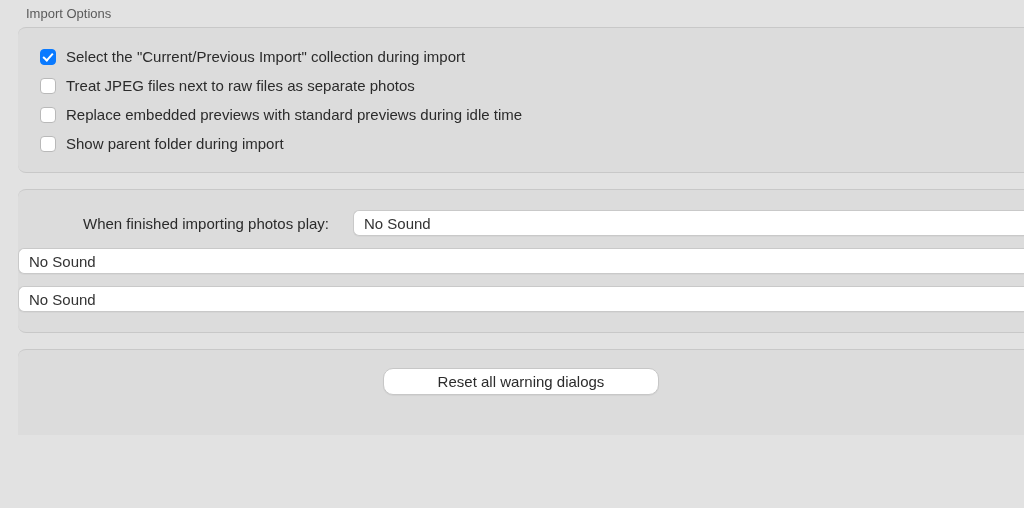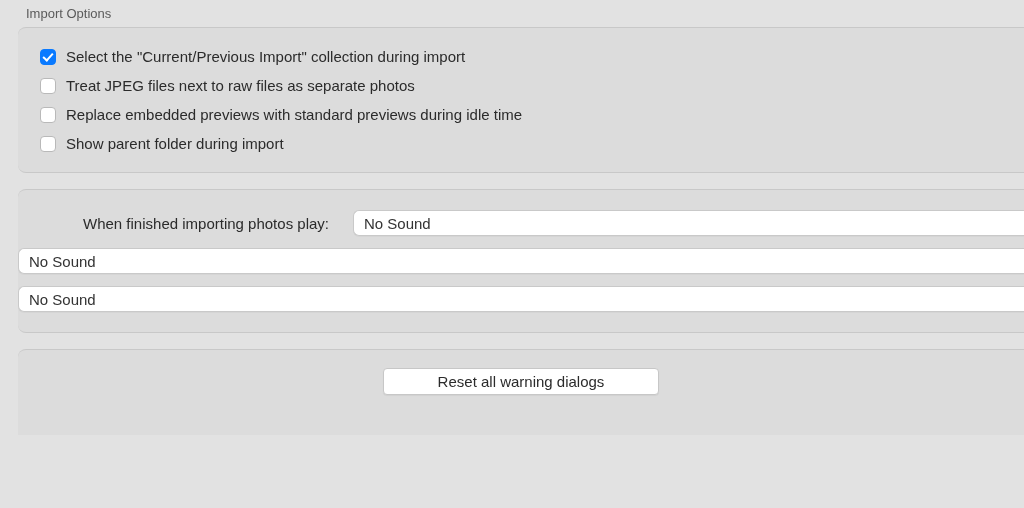--- a/index.html
+++ b/index.html
@@ -103,21 +103,21 @@
     border-top: 1px solid #c8c8c8;
     padding: 18px 0 40px 0;
     margin-left: 18px;
     border-top-left-radius: 8px;
     display: flex;
     justify-content: center;
   }
   .reset-button {
     background: #ffffff;
     border: 1px solid #c7c7c7;
-    border-radius: 4px;
+    border-radius: 10px;
     padding: 4px 54px;
     font-size: 15px;
     color: #2b2b2b;
     box-shadow: 0 1px 1px rgba(0,0,0,0.05);
     cursor: default;
   }
 </style>
 </head>
 <body>
 

